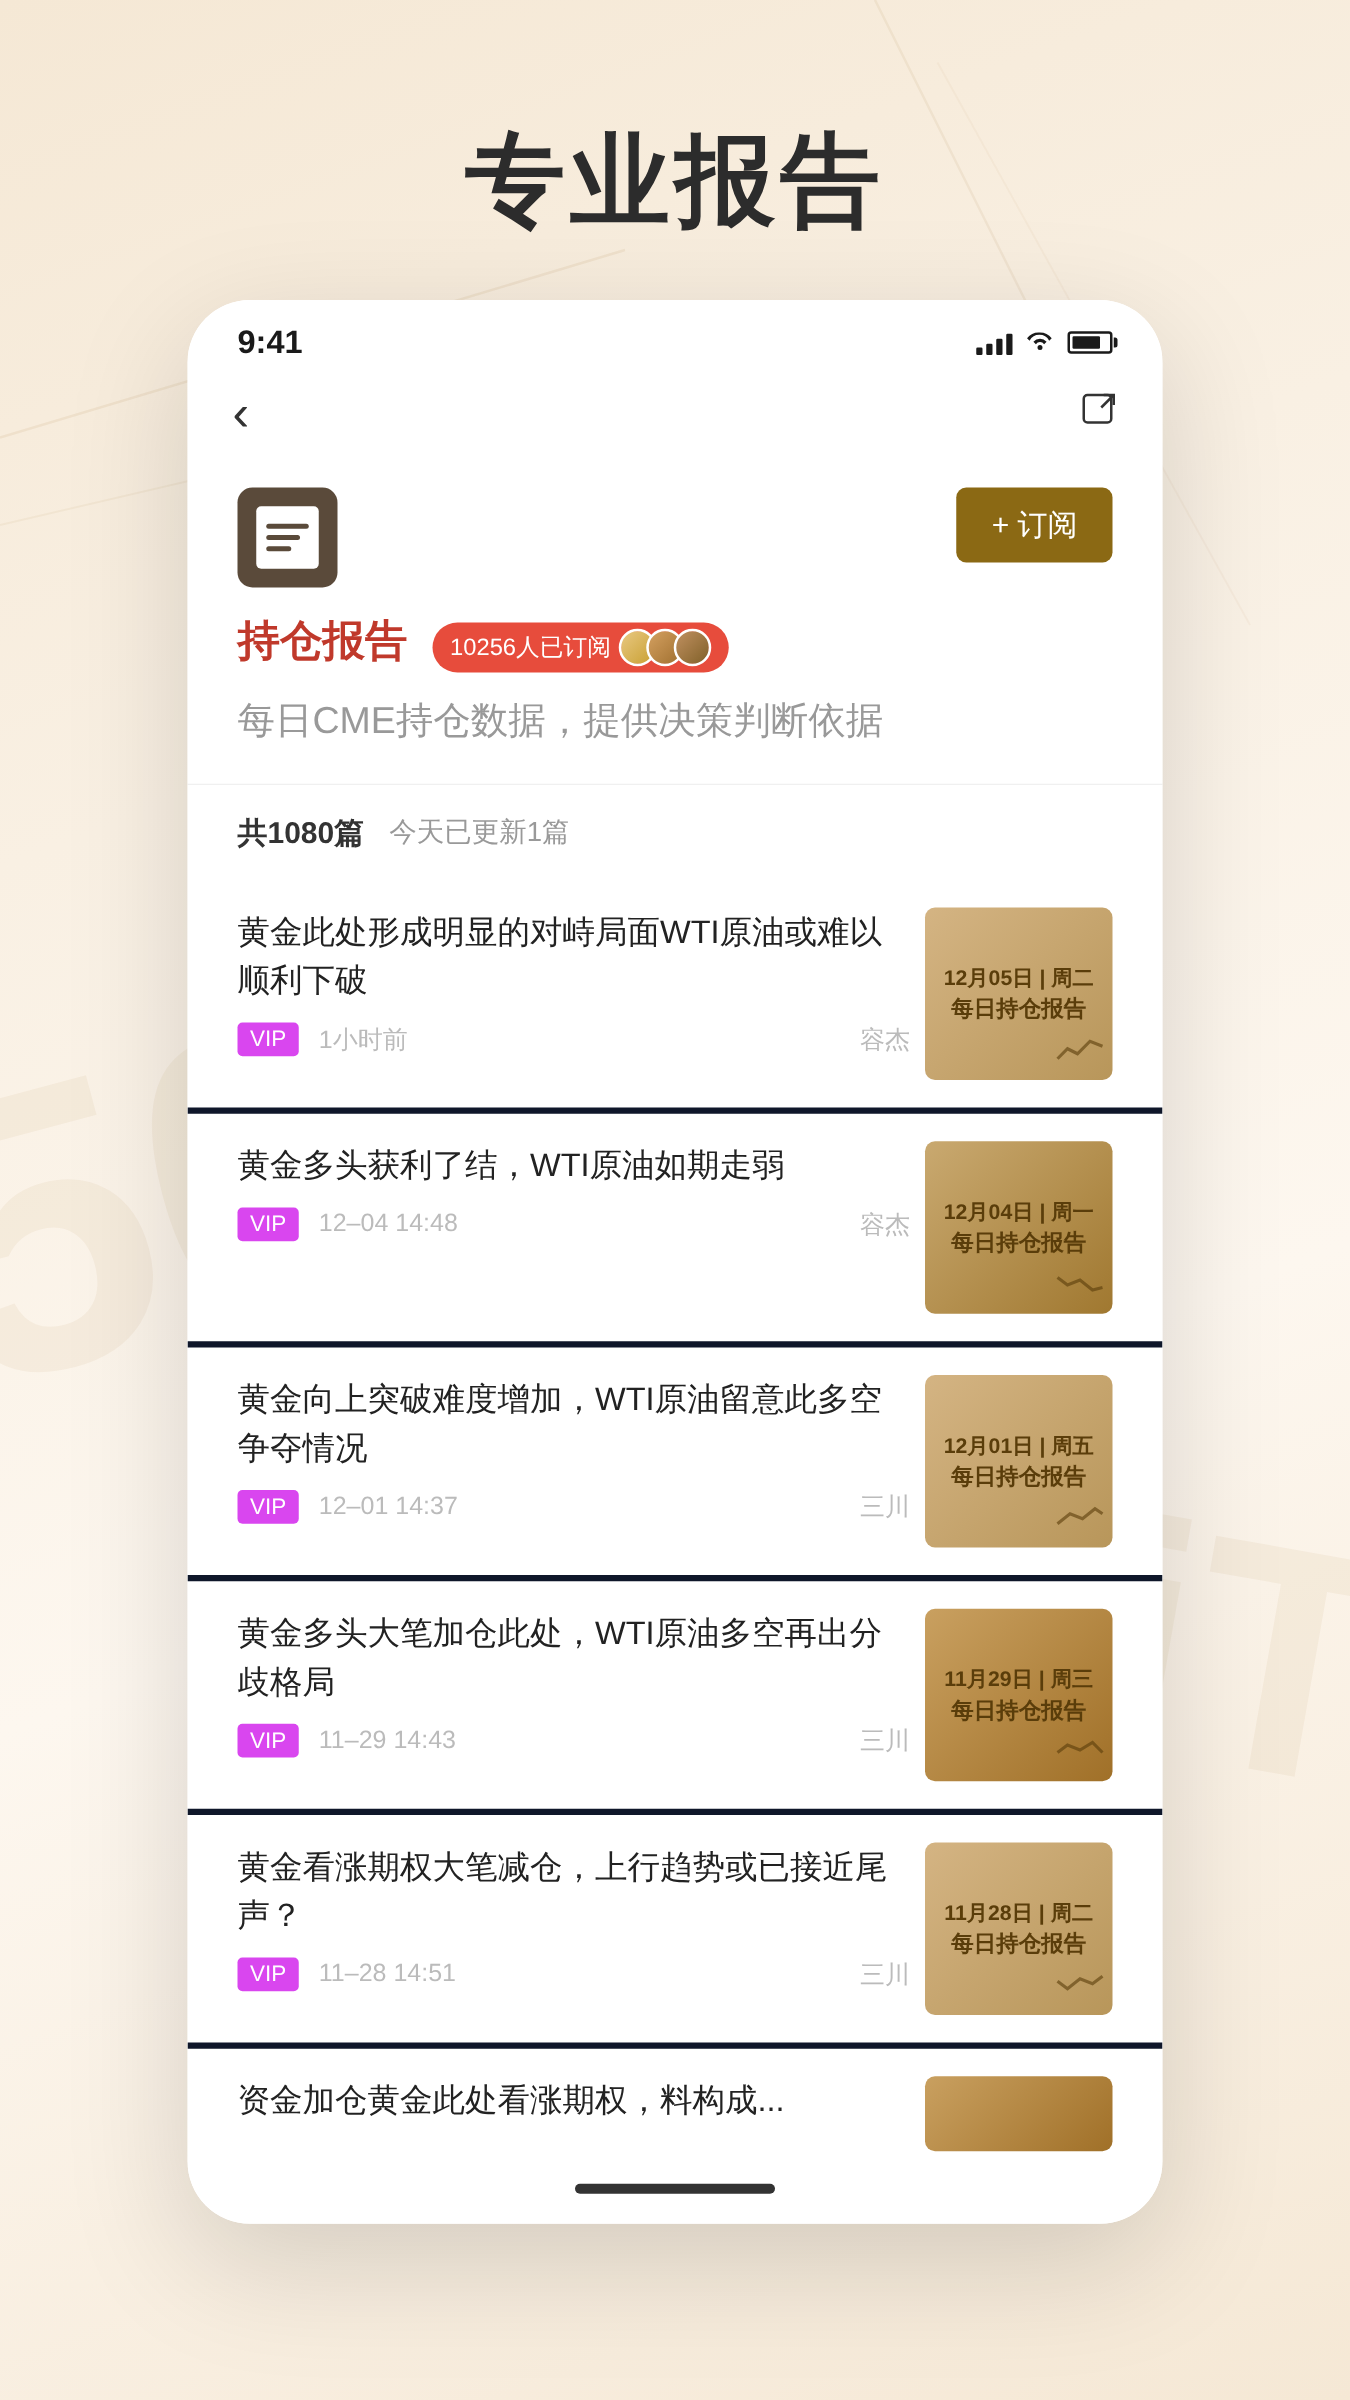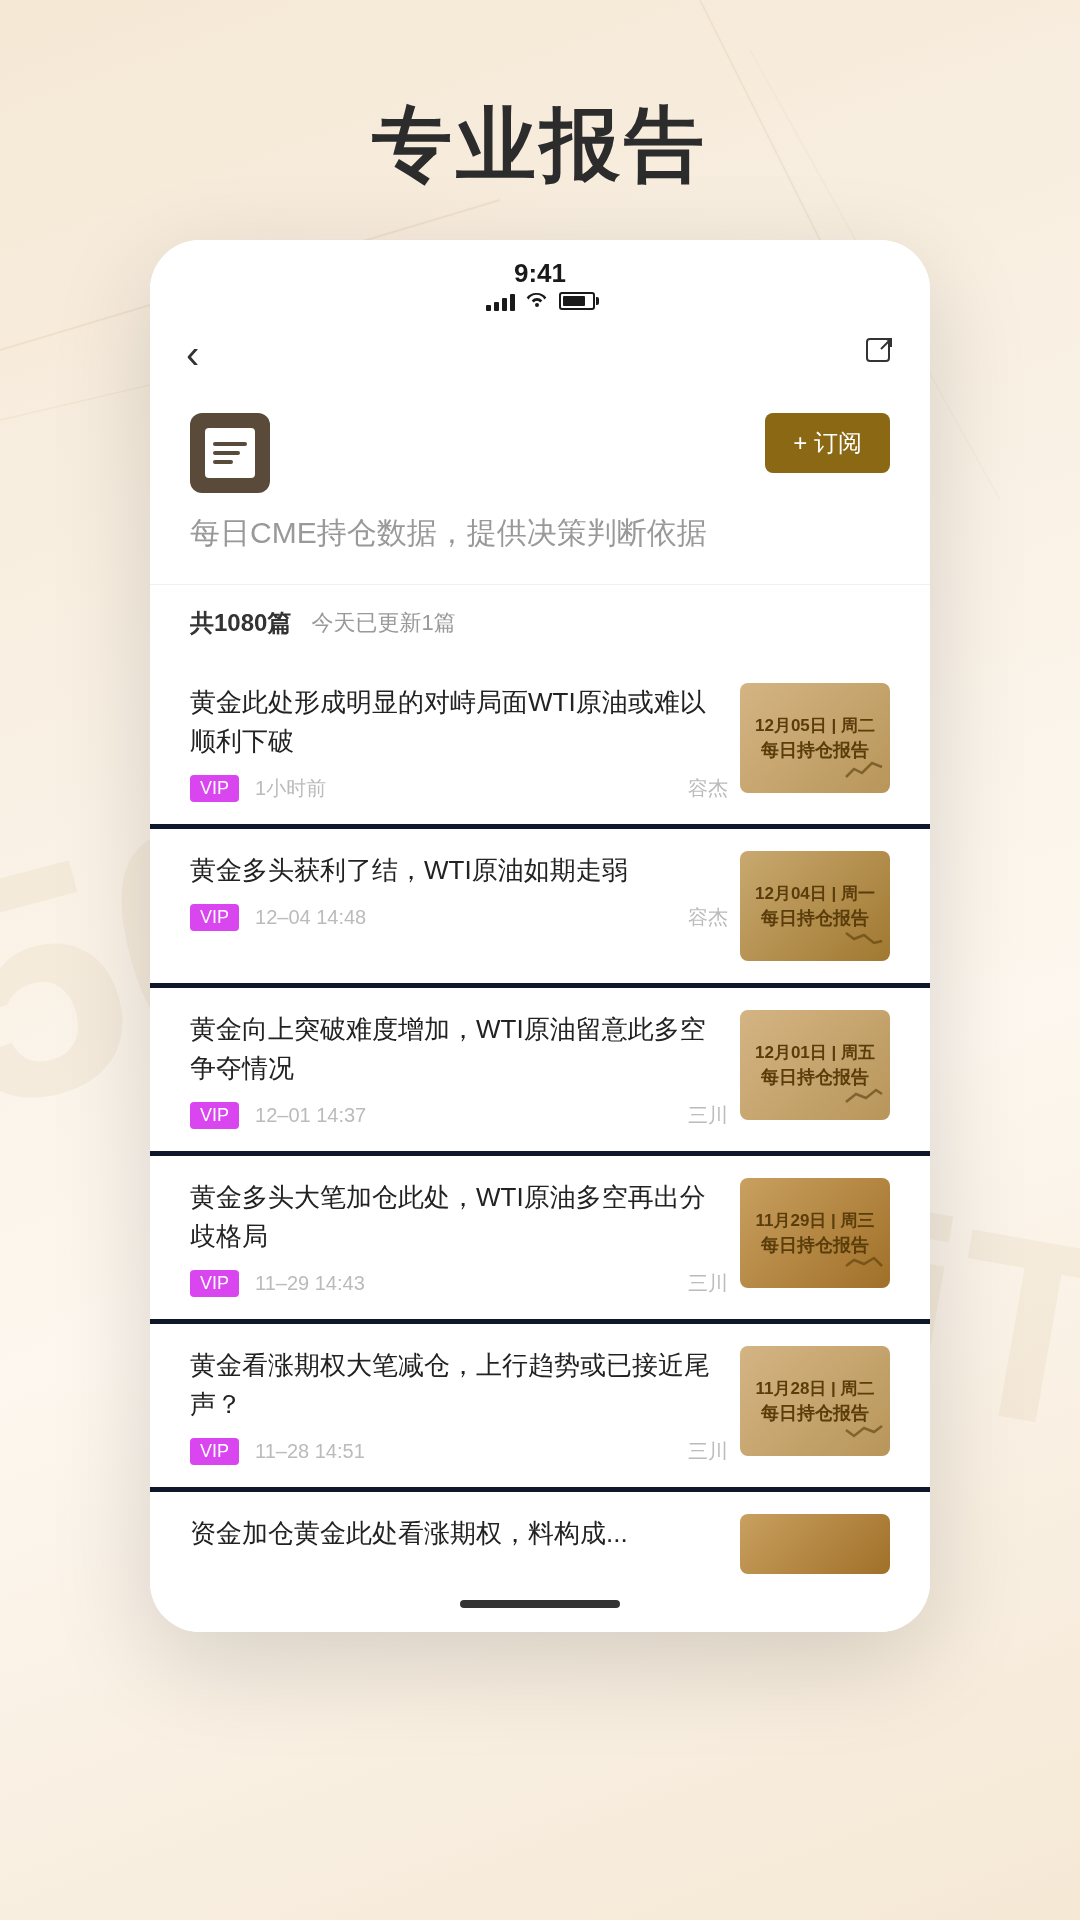--- a/index.html
+++ b/index.html
@@ -67,21 +67,20 @@
       position: relative;
     }
 
     
     .status-bar {
       display: flex;
       justify-content: space-between;
       align-items: center;
       padding: 18px 40px 10px;
       background: #fff;
-      flex-direction: column;
     }
     .status-time {
       font-size: 26px;
       font-weight: 600;
       color: #1a1a1a;
     }
     .status-icons {
       display: flex;
       align-items: center;
       gap: 10px;
@@ -308,21 +307,21 @@
     }
     .article-author {
       font-size: 20px;
       color: #bbb;
       margin-left: auto;
     }
 
     .article-thumb {
       width: 150px;
       min-width: 150px;
-      height: 110px;
+      height: 138px;
       border-radius: 8px;
       overflow: hidden;
       position: relative;
       background: linear-gradient(135deg, #d4b483, #b8965a);
       display: flex;
       flex-direction: column;
       align-items: center;
       justify-content: center;
     }
     .thumb-date-line1 {
@@ -425,20 +424,31 @@
             <div class="doc-lines">
               <div class="doc-line"></div>
               <div class="doc-line"></div>
               <div class="doc-line"></div>
             </div>
           </div>
         </div>
         <button class="subscribe-btn">+ 订阅</button>
       </div>
 
+      <div class="channel-title-row">
+        <span class="channel-title">持仓报告</span>
+        <div class="subscriber-badge">
+          <span>10256人已订阅</span>
+          <div class="avatar-group">
+            <div class="avatar-circle" style="background:linear-gradient(135deg,#e8c882,#c9a032);"></div>
+            <div class="avatar-circle" style="background:linear-gradient(135deg,#d4a060,#a07030);"></div>
+            <div class="avatar-circle" style="background:linear-gradient(135deg,#c09060,#806028);"></div>
+          </div>
+        </div>
+      </div>
 
       <p class="channel-desc">每日CME持仓数据，提供决策判断依据</p>
     </div>
 
     <div class="divider"></div>
 
     <div class="article-list">
       <div class="list-header">
         <span class="total-count">共1080篇</span>
         <span class="update-info">今天已更新1篇</span>

